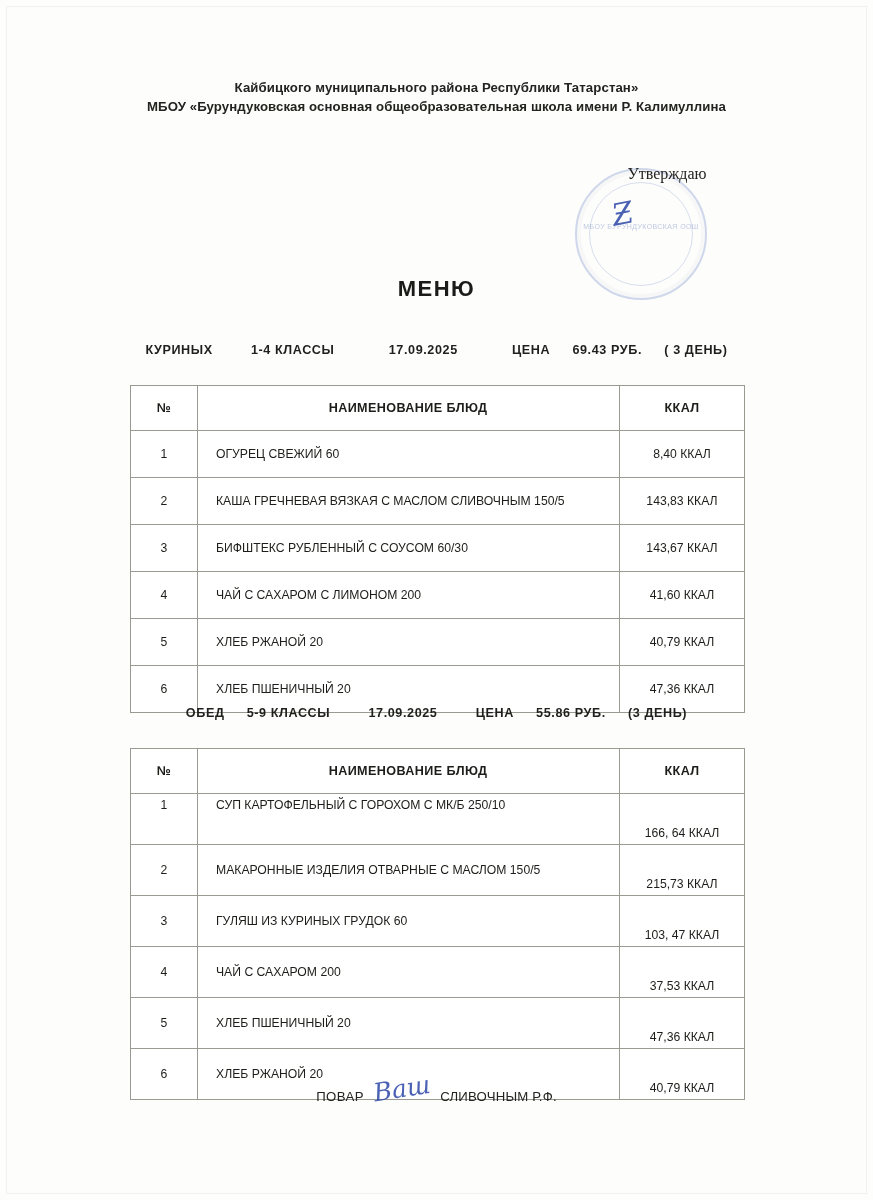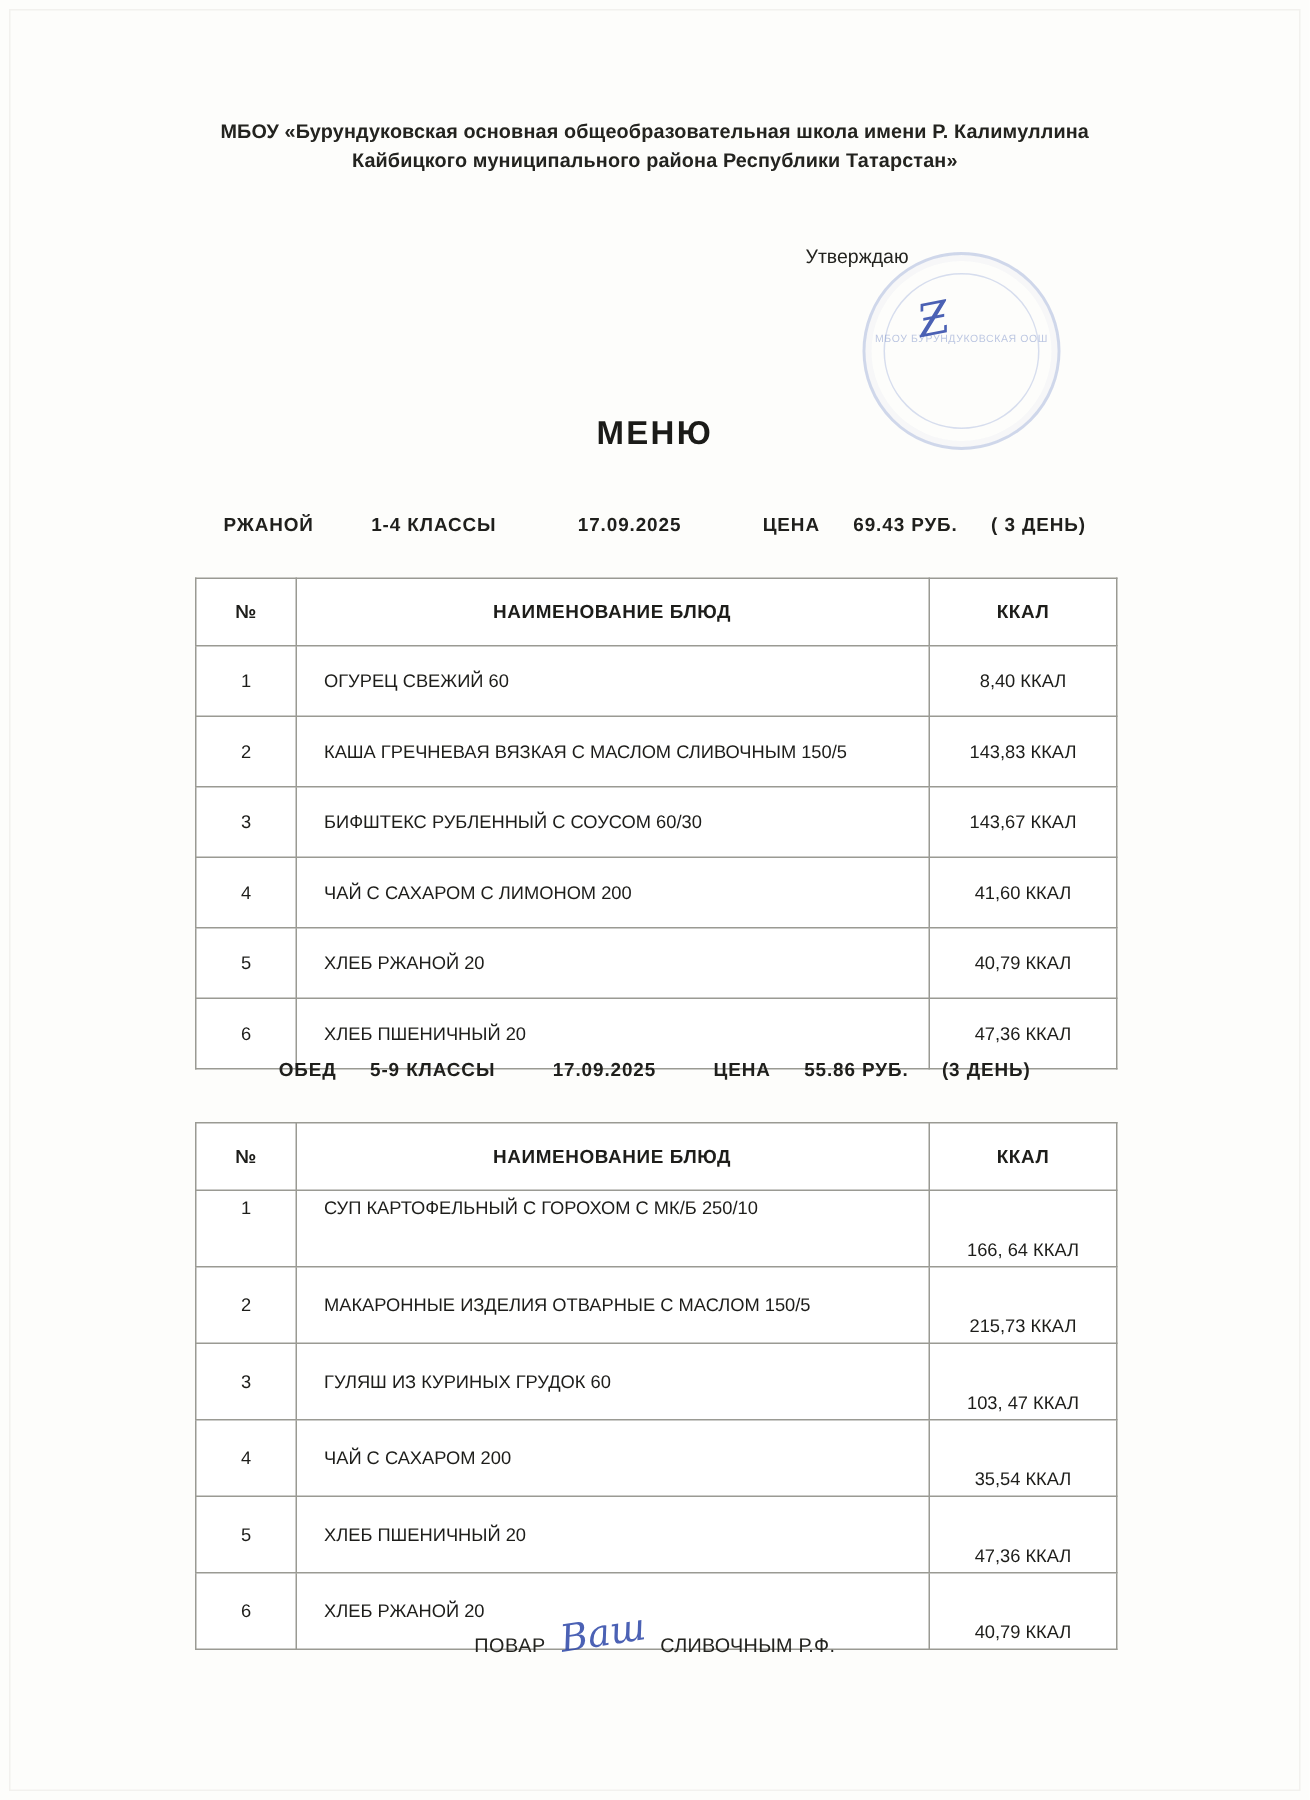--- a/index.html
+++ b/index.html
@@ -43,24 +43,25 @@
     font-weight: 600;
     color: #23231f;
     letter-spacing: 0.1px;
   }
 
   .approve-block {
     position: absolute;
     top: 160px;
     right: 76px;
     width: 260px;
-    text-align: left;
+    text-align: center;
     line-height: 1.75;
-    font-size: 13px;
+    font-size: 16px;
     color: #23231f;
+    font-family: Liberation Serif, serif;
   }
   .approve-line { display: block; }
 
   
   .stamp {
     position: absolute;
     left: 575px;
     top: 168px;
     width: 128px;
     height: 128px;
@@ -191,38 +192,38 @@
     margin: 0 6px;
     opacity: 0.85;
   }
 </style>
 </head>
 <body>
 
 <div class="page">
 
   <div class="header-block">
+    <div class="header-line">Кайбицкого муниципального района Республики Татарстан»</div>
     <div class="header-line">МБОУ «Бурундуковская основная общеобразовательная школа имени Р. Калимуллина</div>
-    <div class="header-line">Кайбицкого муниципального района Республики Татарстан»</div>
   </div>
 
   <div class="stamp">
     <div class="stamp-text">МБОУ БУРУНДУКОВСКАЯ ООШ</div>
   </div>
 
   <div class="approve-block">
     <span class="approve-line">Утверждаю</span>
   </div>
 
   <div class="signature-dir">Ƶ</div>
 
   <div class="title">МЕНЮ</div>
 
   <div class="meal-heading" id="breakfast-heading">
-    <span>РЖАНОЙ</span>
+    <span>КУРИНЫХ</span>
     <span class="sp gap-md"></span>
     <span>1-4 КЛАССЫ</span>
     <span class="sp gap-lg"></span>
     <span>17.09.2025</span>
     <span class="sp gap-lg"></span>
     <span>ЦЕНА</span>
     <span class="sp gap-sm"></span>
     <span>69.43 РУБ.</span>
     <span class="sp gap-sm"></span>
     <span>( 3 ДЕНЬ)</span>
@@ -304,21 +305,21 @@
         <td class="col-kcal">215,73 ККАЛ</td>
       </tr>
       <tr>
         <td class="col-num">3</td>
         <td class="col-name">ГУЛЯШ ИЗ КУРИНЫХ ГРУДОК   60</td>
         <td class="col-kcal">103, 47 ККАЛ</td>
       </tr>
       <tr>
         <td class="col-num">4</td>
         <td class="col-name">ЧАЙ С САХАРОМ  200</td>
-        <td class="col-kcal">35,54 ККАЛ</td>
+        <td class="col-kcal">37,53 ККАЛ</td>
       </tr>
       <tr>
         <td class="col-num">5</td>
         <td class="col-name">ХЛЕБ  ПШЕНИЧНЫЙ   20</td>
         <td class="col-kcal">47,36 ККАЛ</td>
       </tr>
       <tr>
         <td class="col-num">6</td>
         <td class="col-name">ХЛЕБ  РЖАНОЙ  20</td>
         <td class="col-kcal">40,79 ККАЛ</td>

